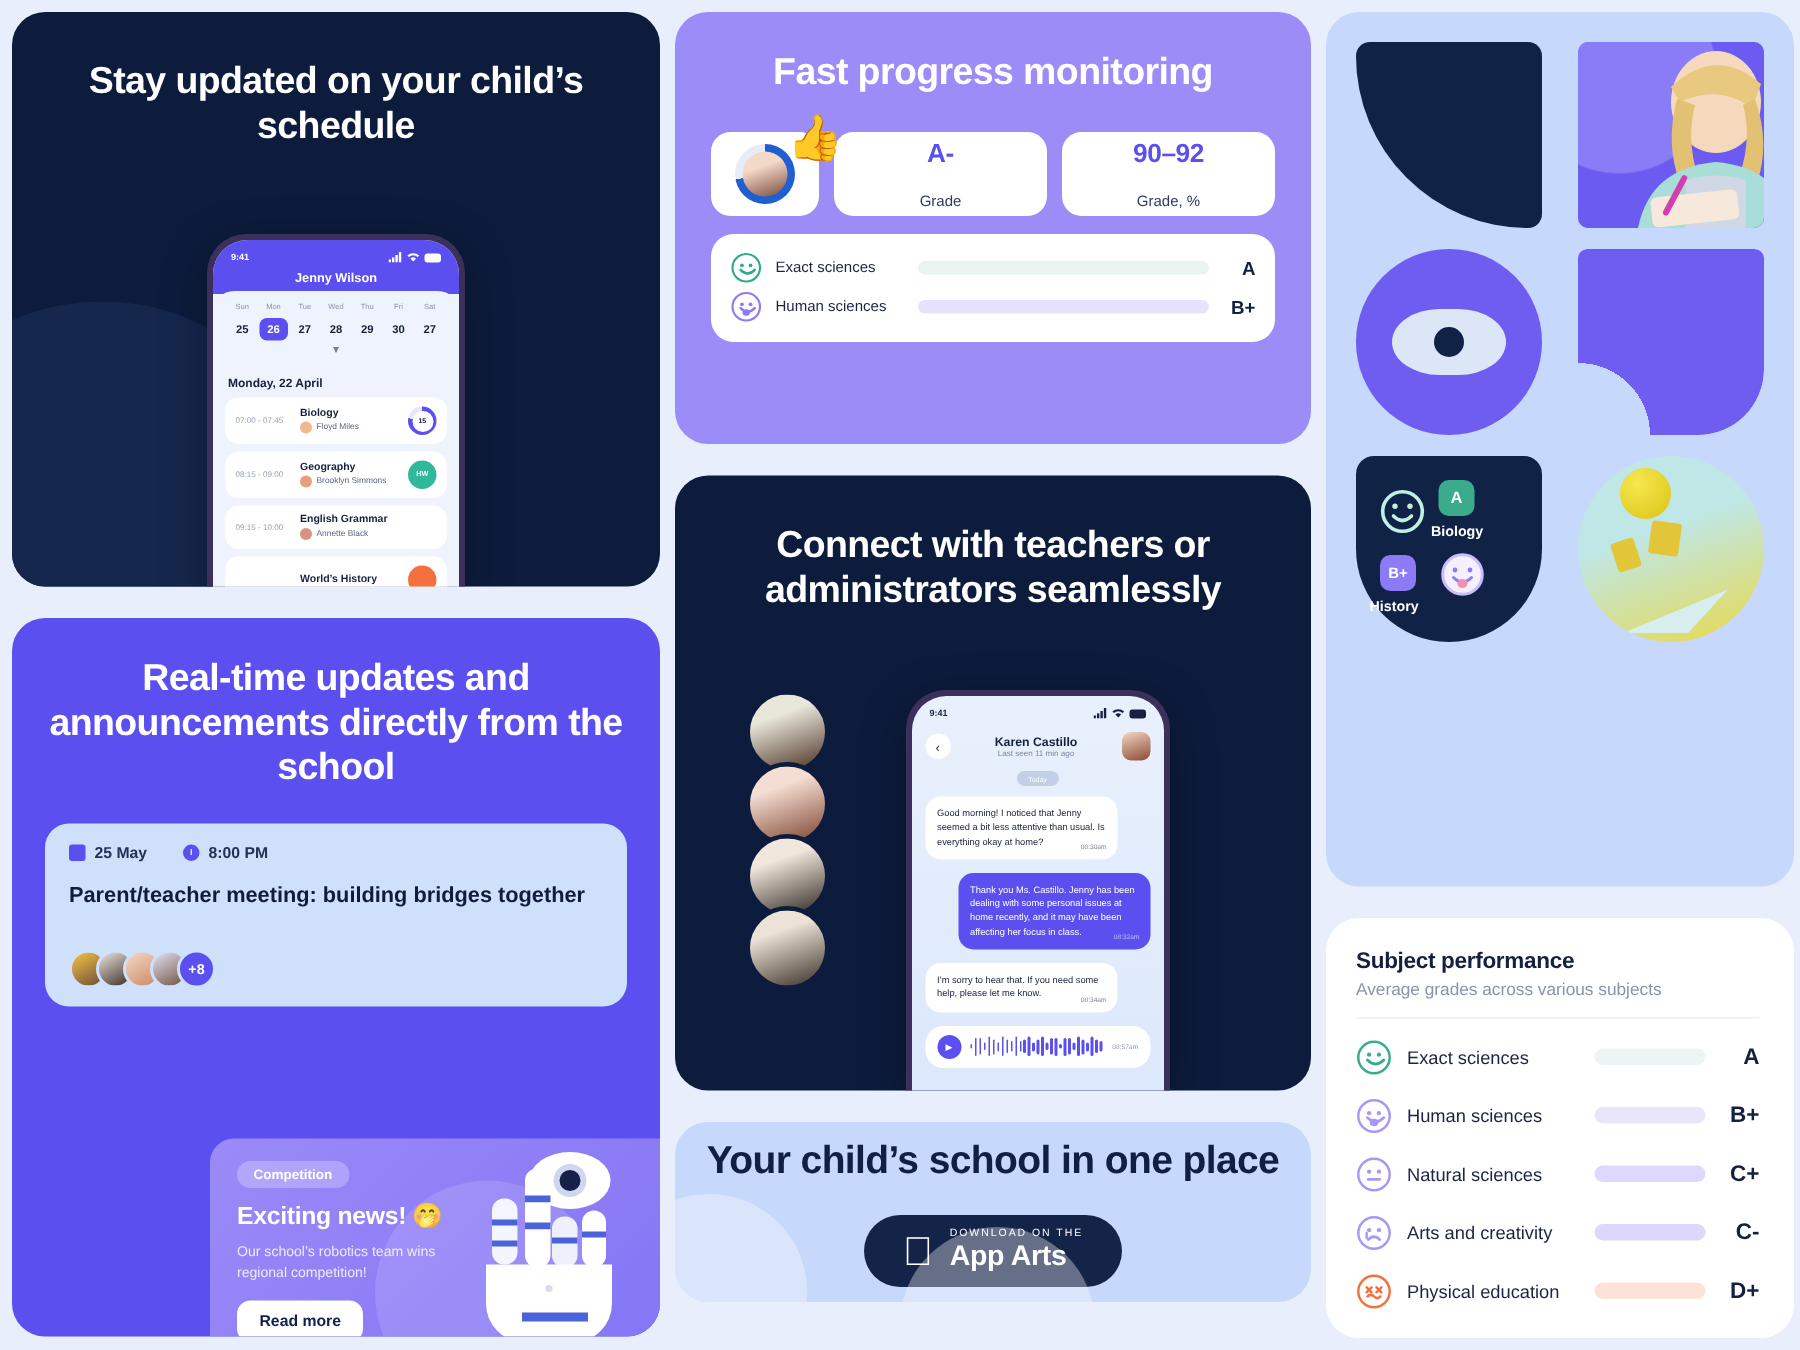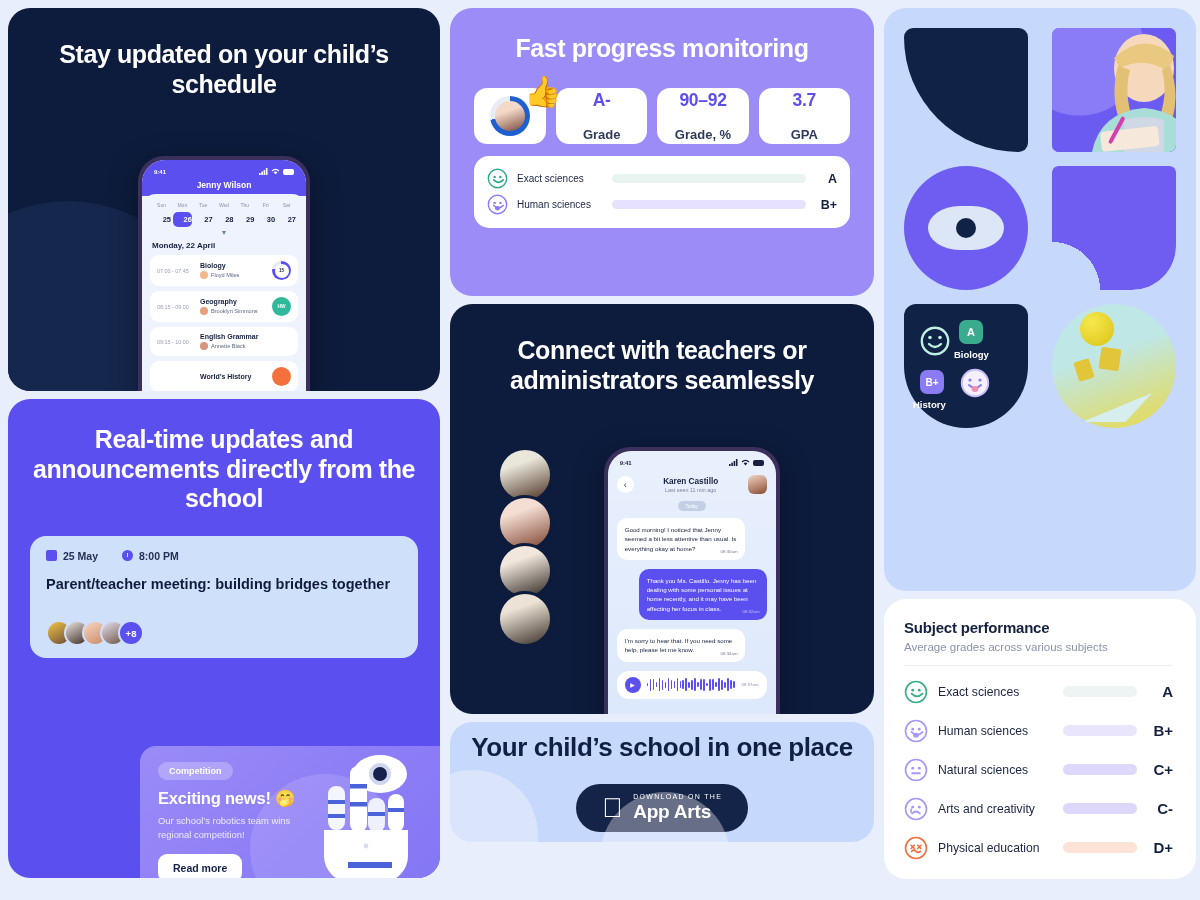--- a/index.html
+++ b/index.html
@@ -11,21 +11,21 @@
   }
   .board {
     position: relative;
     width: 1200px; height: 900px;
     padding: 8px;
     display: grid;
     grid-template-columns: 432px 424px 312px;
     grid-template-rows: auto;
     gap: 10px;
   }
-  .col { display: flex; flex-direction: column; gap: 8px; }
+  .col { display: flex; flex-direction: column; gap: 21px; }
 
   
   .card { border-radius: 22px; position: relative; overflow: hidden; }
   .dark   { background: #0d1c3d; }
   .violet { background: #5b4ff0; }
   .lilac  { background: #9b8cf7; }
   .pale   { background: #c6d8fb; }
   .white  { background: #ffffff; }
 
   h2.headline {
@@ -61,24 +61,24 @@
   .sb-right { display: flex; gap: 3px; align-items: center; }
   .sb-bat { width: 11px; height: 6px; border-radius: 2px; }
   .ph-head-violet { background: #5b4ff0; color:#fff; padding-bottom: 6px; }
   .ph-title { text-align: center; font-size: 8.5px; font-weight: 700; }
   .ph-body { background:#eef3fe; border-radius: 14px 14px 0 0; margin-top:-2px;
              padding: 8px 8px 0 8px; position: relative; }
   .weekrow { display: flex; justify-content: space-between; padding: 0 2px; }
   .wd { text-align: center; width: 19px; }
   .wd .dow { font-size: 5px; color: #8b93ab; }
   .wd .num { font-size: 7.5px; font-weight: 700; color: #16203d; margin-top: 4px;
-             padding: 3px 0; border-radius: 5px; text-align: right; }
+             padding: 3px 0; border-radius: 5px; }
   .wd.active .num { background: #5b4ff0; color: #fff; }
   .chev { text-align: center; color: #6f7ba0; font-size: 8px; margin-top: 1px; }
-  .day-label { font-size: 8px; font-weight: 700; color:#16203d; margin: 4px 0 5px 2px; }
+  .day-label { font-size: 8px; font-weight: 700; color:#16203d; margin: 14px 0 5px 2px; }
   .lesson {
     background: #fff; border-radius: 9px; display: flex; align-items: center;
     padding: 6px 7px; margin-bottom: 5px; gap: 5px;
   }
   .lesson .time { font-size: 5.4px; color: #97a0b8; width: 38px; }
   .lesson .mid { flex: 1; }
   .lesson .subj { font-size: 7px; font-weight: 700; color: #16203d; }
   .lesson .teach { font-size: 5.6px; color: #5c6681; display:flex; align-items:center; gap:3px; margin-top:2px;}
   .t-ava { width: 8px; height: 8px; border-radius: 50%; display:inline-block; }
   .ring {
@@ -130,21 +130,21 @@
   .stat-av { width: 72px; height: 56px; background:#fff; border-radius: 13px;
              display:flex; align-items:center; justify-content:center; position: relative;}
   .stat-ring { width: 40px; height: 40px; border-radius: 50%;
                background: conic-gradient(#1f5fd0 0 72%, #e7ecf7 72% 100%);
                display:flex;align-items:center;justify-content:center;}
   .stat-ring .ph { width: 30px; height:30px; border-radius:50%; overflow:hidden; background:#f3d8c9;}
   .thumb { position: absolute; right: -16px; top: -14px; font-size: 30px; }
   .stat { flex:1; height: 56px; background:#fff; border-radius: 13px;
           display:flex; flex-direction:column; align-items:center; justify-content:center;}
   .stat .v { font-size: 17.5px; font-weight: 700; color: #5b4ff0; letter-spacing:-.3px;}
-  .stat .l { font-size: 13px; color:#303a5c; margin-top: 16px; font-weight: bold;}
+  .stat .l { font-size: 10px; color:#303a5c; margin-top: 16px;}
   .bars-card { background:#fff; border-radius: 15px; margin-top: 12px; padding: 10px 13px; }
   .bar-row { display:flex; align-items:center; gap: 9px; height: 26px; }
   .bar-row .nm { font-size: 10px; color:#1b2444; width: 86px; }
   .bar-track { flex:1; height: 9px; border-radius: 6px; }
   .bar-fill { height: 100%; border-radius: 6px; }
   .bar-row .gd { font-size: 12.5px; font-weight: 700; color:#14203f; width: 22px; text-align:right;}
 
   
   #card-connect { height: 410px; padding-top: 32px; }
   .ava-col { position: absolute; left: 47px; top: 143px; display:flex; flex-direction:column; gap:-6px;}
@@ -398,24 +398,20 @@
           <span class="thumb">👍</span>
         </div>
         <div id="stat-cells" style="display:flex;gap:10px;flex:1">
             <div class="stat">
      <div class="v">A-</div>
      <div class="l">Grade</div>
    </div>
             <div class="stat">
      <div class="v">90–92</div>
      <div class="l">Grade, %</div>
-   </div>
-            <div class="stat">
-     <div class="v">3.7</div>
-     <div class="l">GPA</div>
    </div>
           </div>
       </div>
 
       <div class="bars-card" id="progress-bars">
           <div class="bar-row">
      <svg viewBox="0 0 22 22" width="21" height="21">
       <circle cx="11" cy="11" r="9.6" fill="none" stroke="#2fa98c" stroke-width="1.5"></circle>
               <circle cx="8" cy="9.3" r="1.3" fill="#2fa98c"></circle>
               <circle cx="14" cy="9.3" r="1.3" fill="#2fa98c"></circle>

